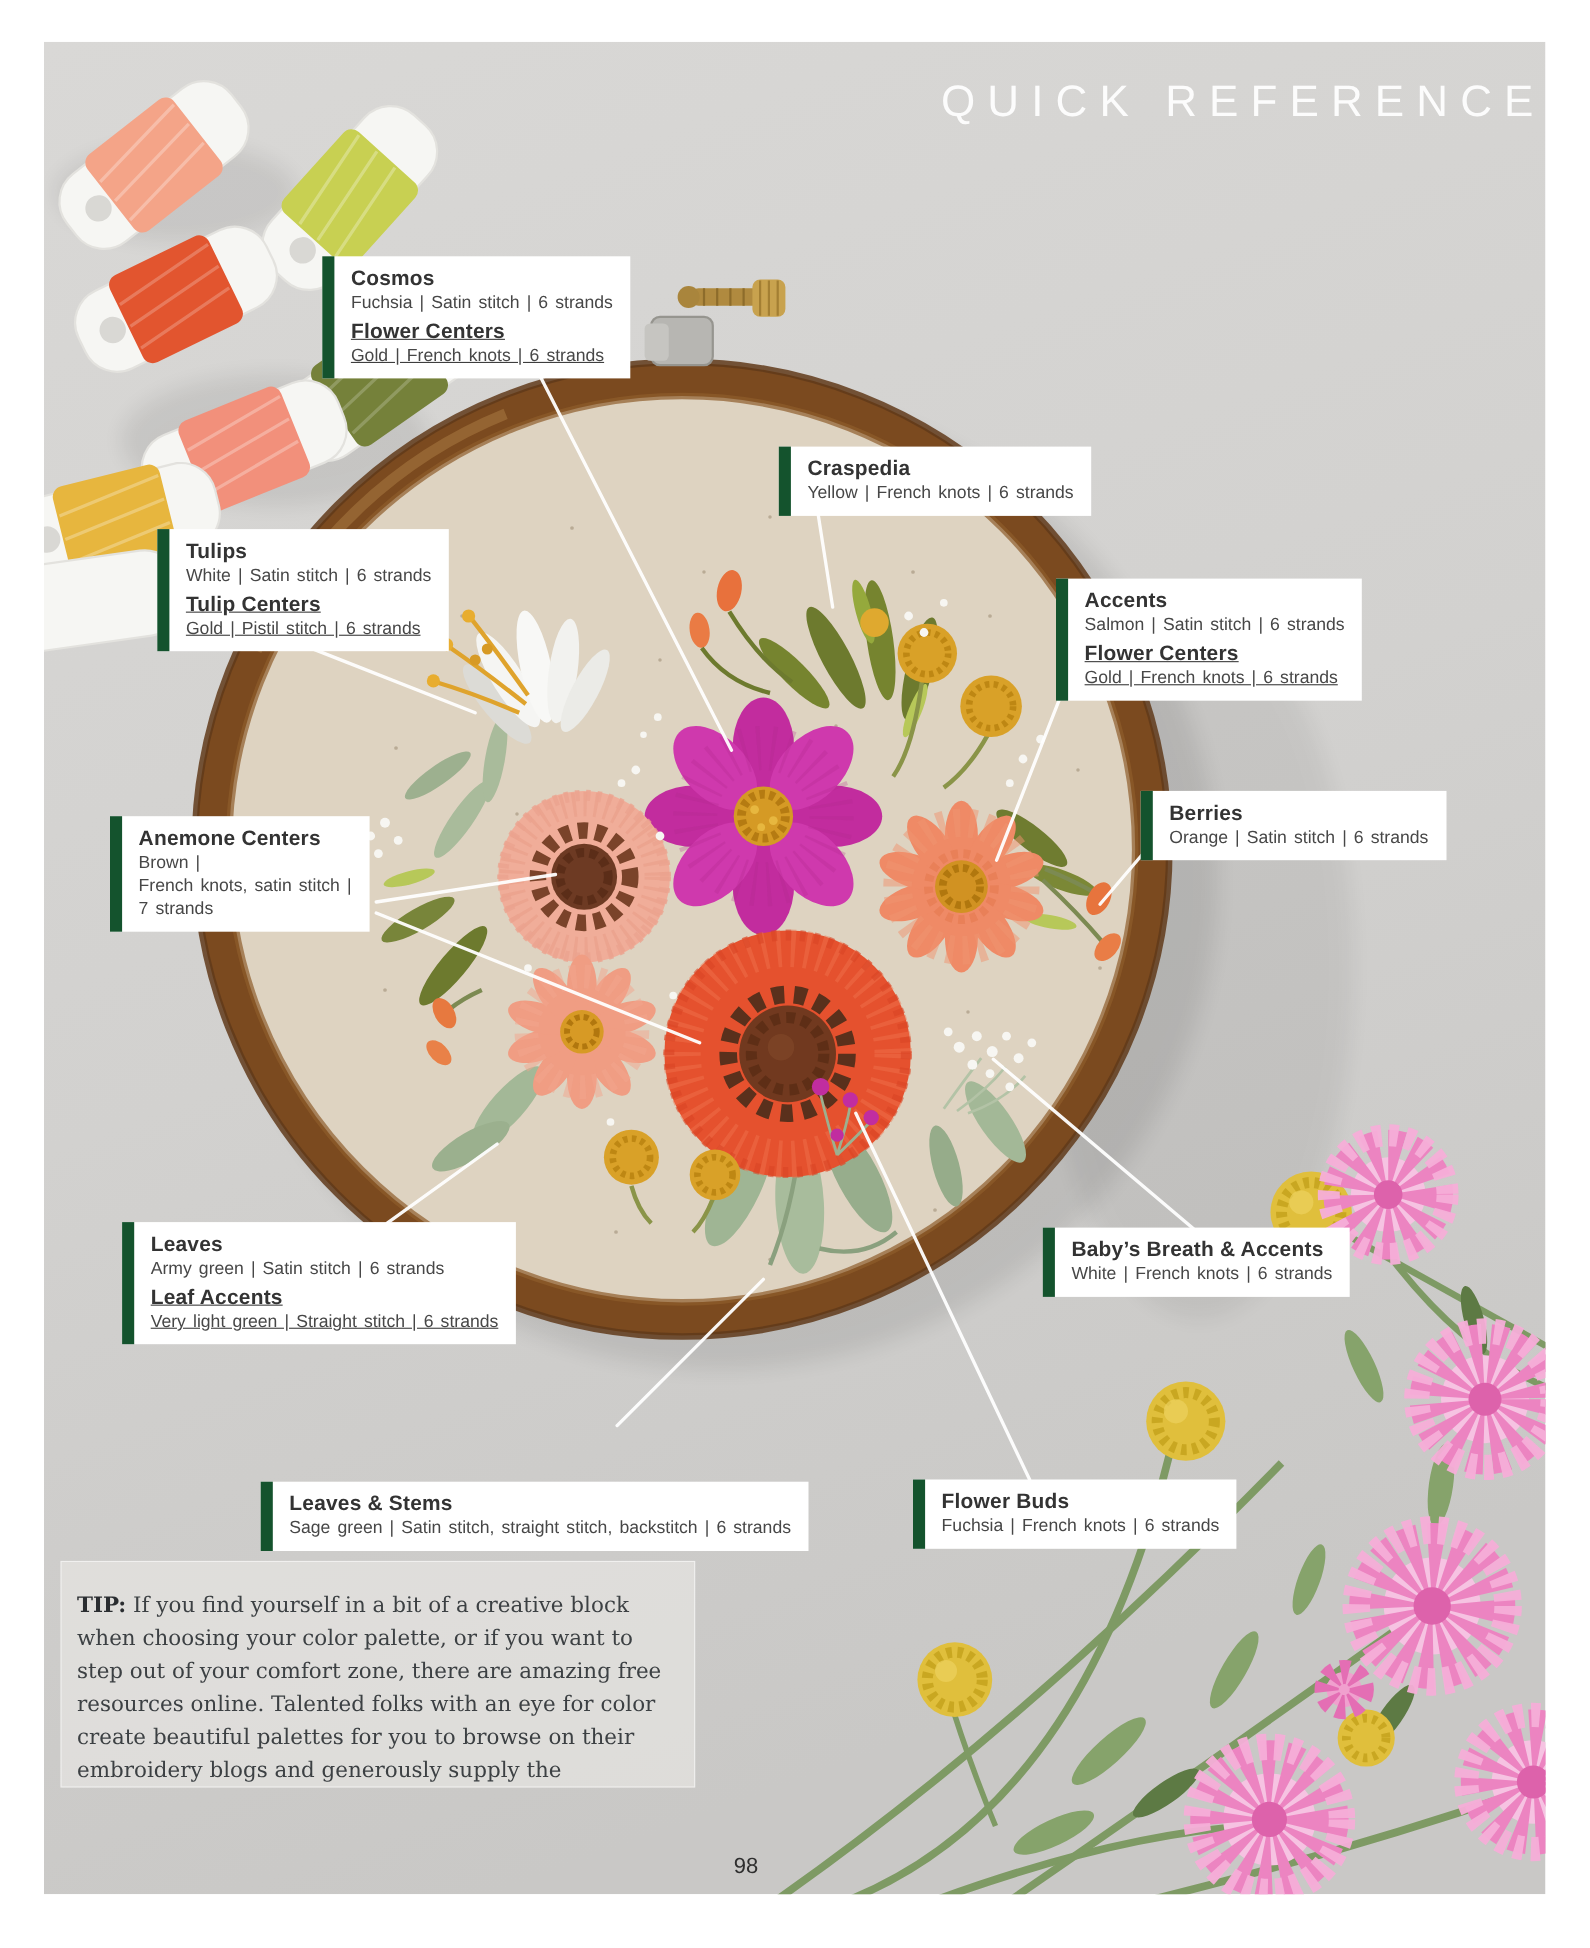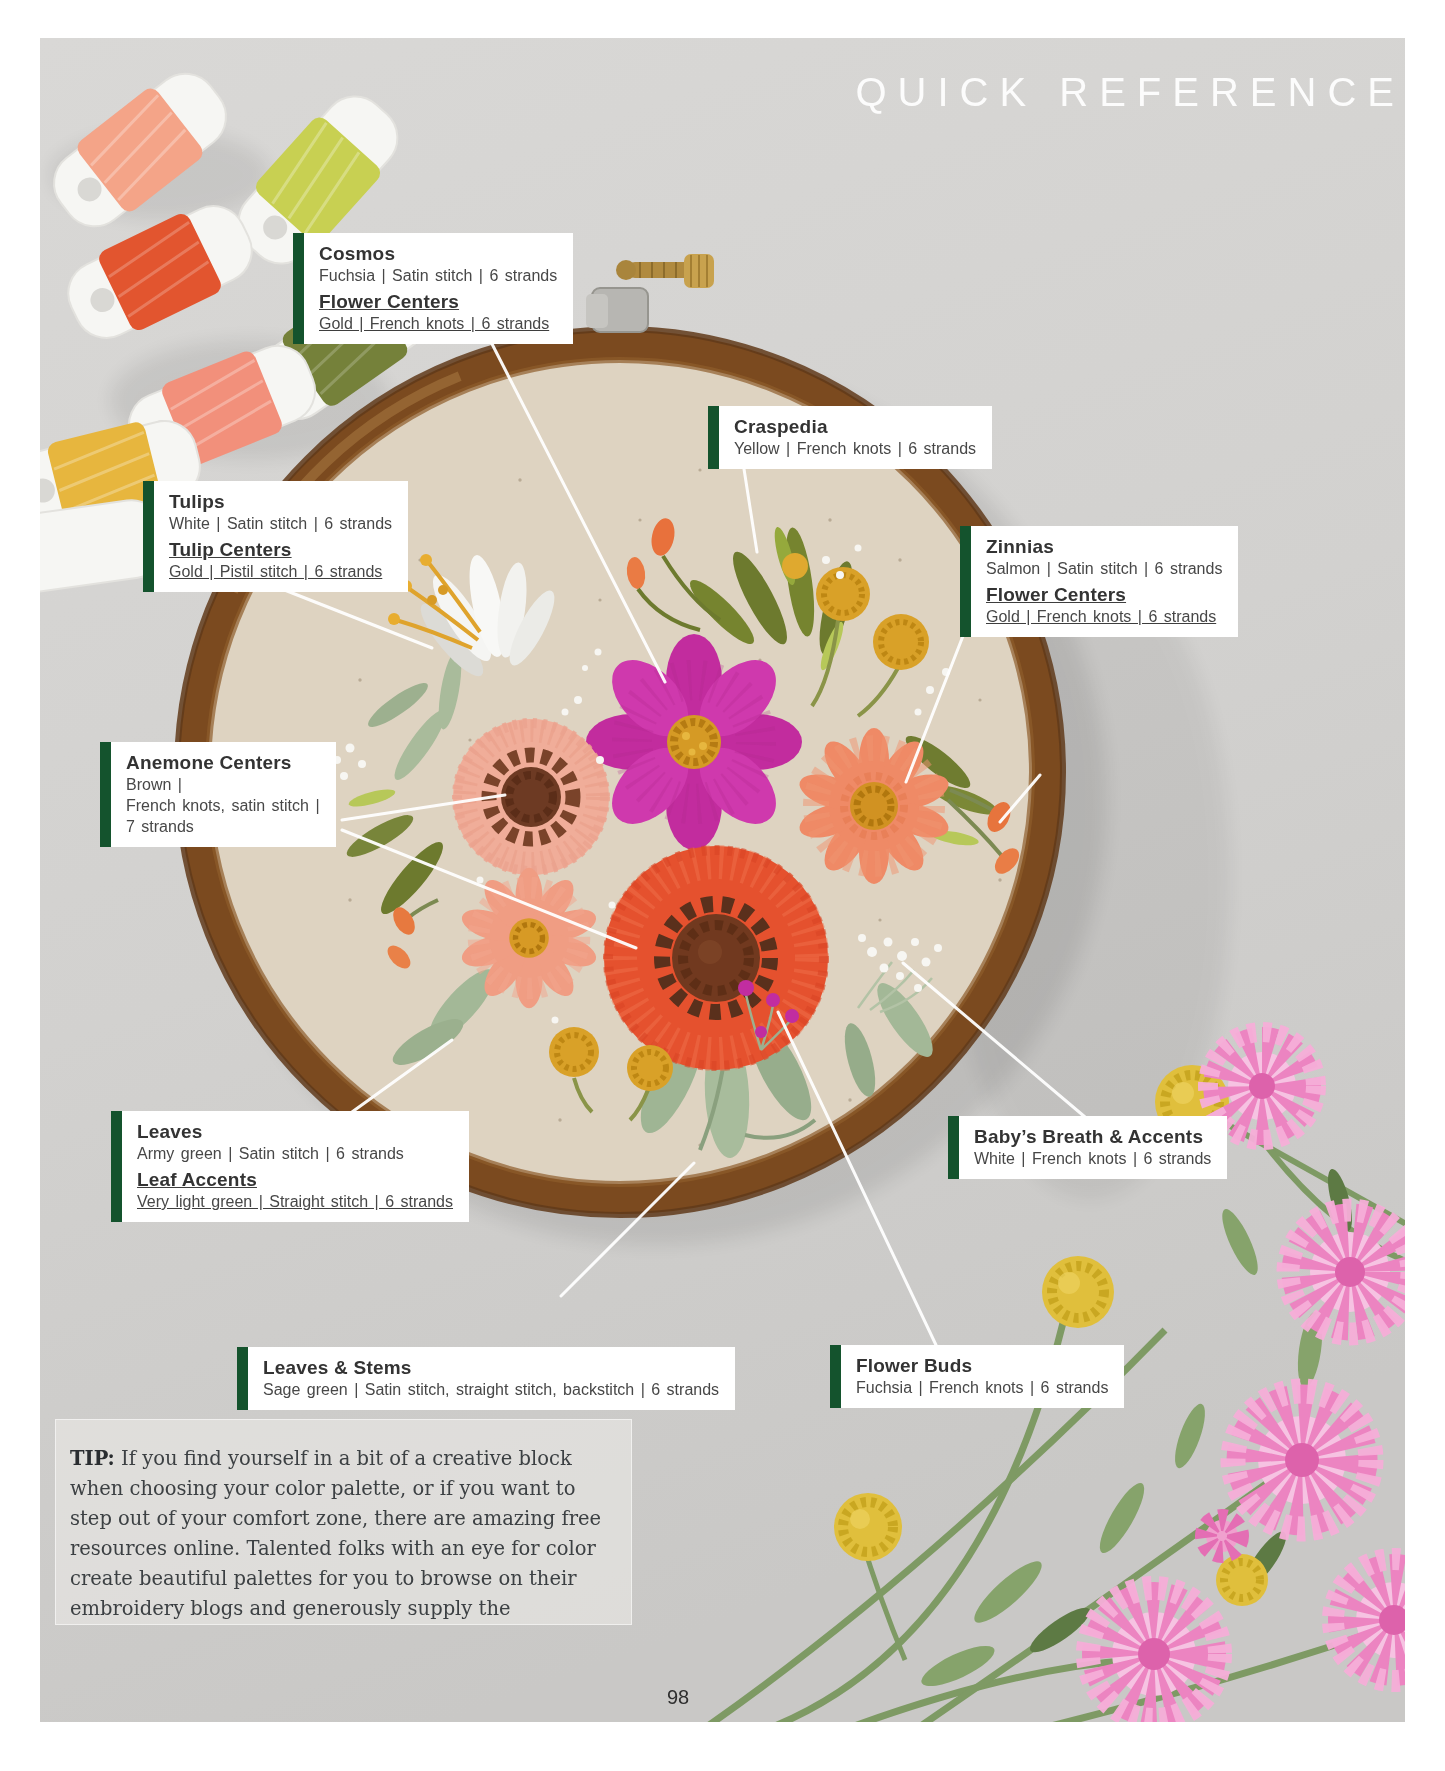--- a/index.html
+++ b/index.html
@@ -458,38 +458,44 @@
       <div class="detail">White | Satin stitch | 6 strands</div>
     </div>
     <div class="entry">
       <div class="name">Tulip Centers</div>
       <div class="detail">Gold | Pistil stitch | 6 strands</div>
     </div>
   </div>
 
   <div class="callout" style="left:960px;top:526px">
     <div class="entry">
-      <div class="name">Zinnias</div>
+      <div class="name">Accents</div>
       <div class="detail">Salmon | Satin stitch | 6 strands</div>
     </div>
     <div class="entry">
       <div class="name">Flower Centers</div>
       <div class="detail">Gold | French knots | 6 strands</div>
     </div>
   </div>
 
   <div class="callout" style="left:100px;top:742px">
     <div class="entry">
       <div class="name">Anemone Centers</div>
       <div class="detail">Brown |</div>
       <div class="detail">French knots, satin stitch |</div>
       <div class="detail">7 strands</div>
     </div>
   </div>
 
+  <div class="callout" style="left:1037px;top:719px">
+    <div class="entry">
+      <div class="name">Berries</div>
+      <div class="detail">Orange | Satin stitch | 6 strands</div>
+    </div>
+  </div>
 
   <div class="callout" style="left:111px;top:1111px">
     <div class="entry">
       <div class="name">Leaves</div>
       <div class="detail">Army green | Satin stitch | 6 strands</div>
     </div>
     <div class="entry">
       <div class="name">Leaf Accents</div>
       <div class="detail">Very light green | Straight stitch | 6 strands</div>
     </div>

